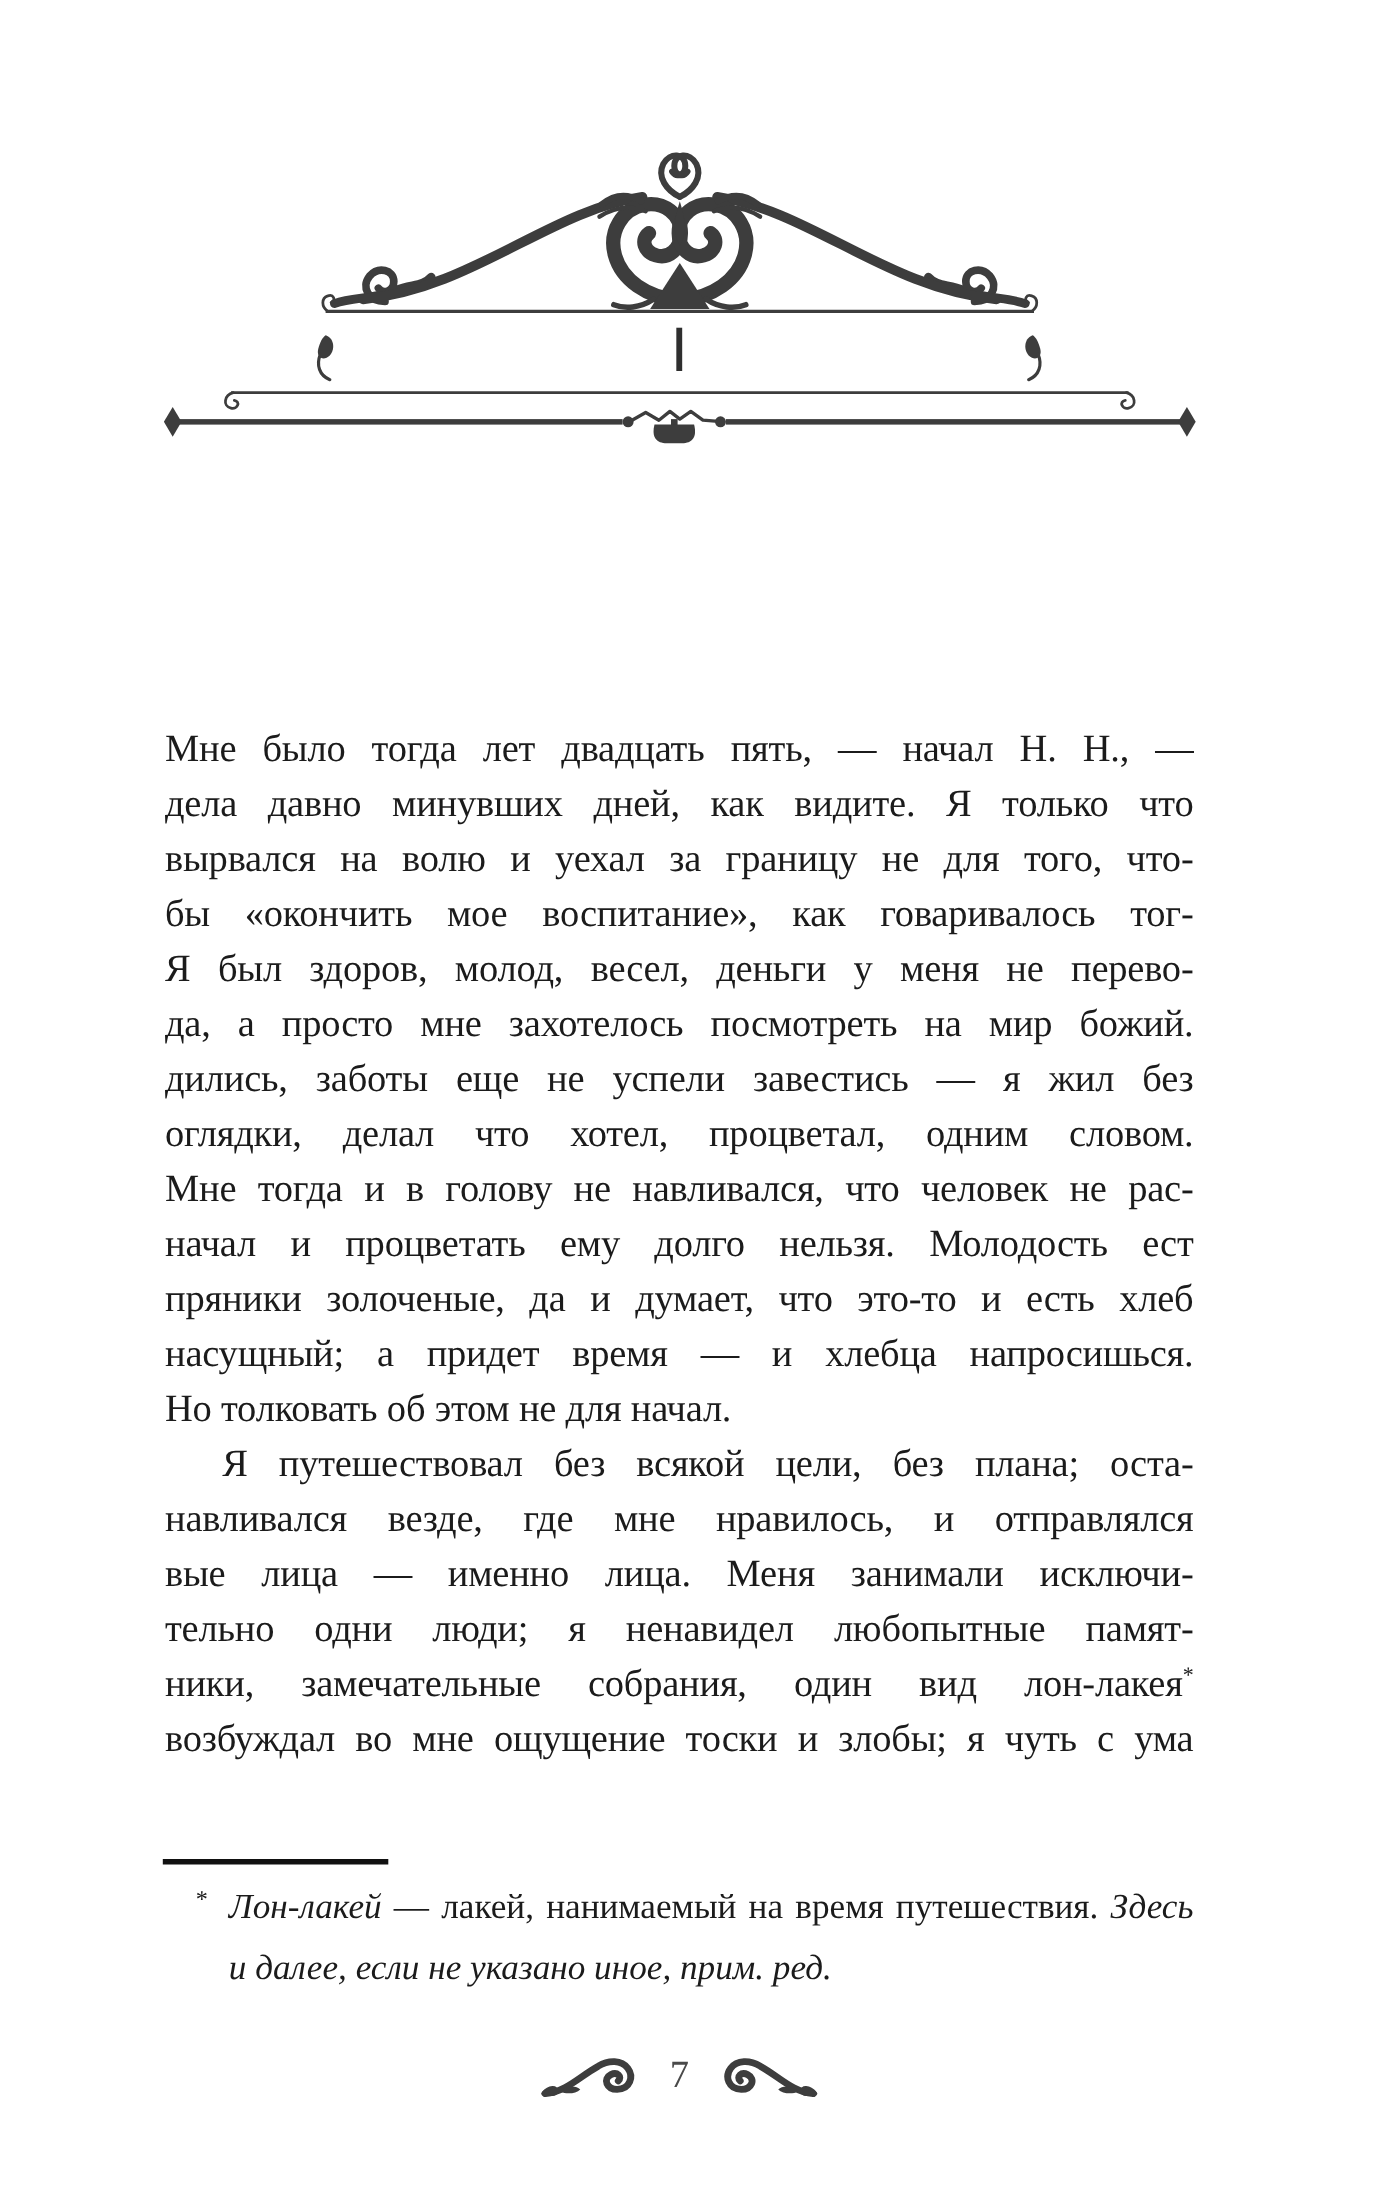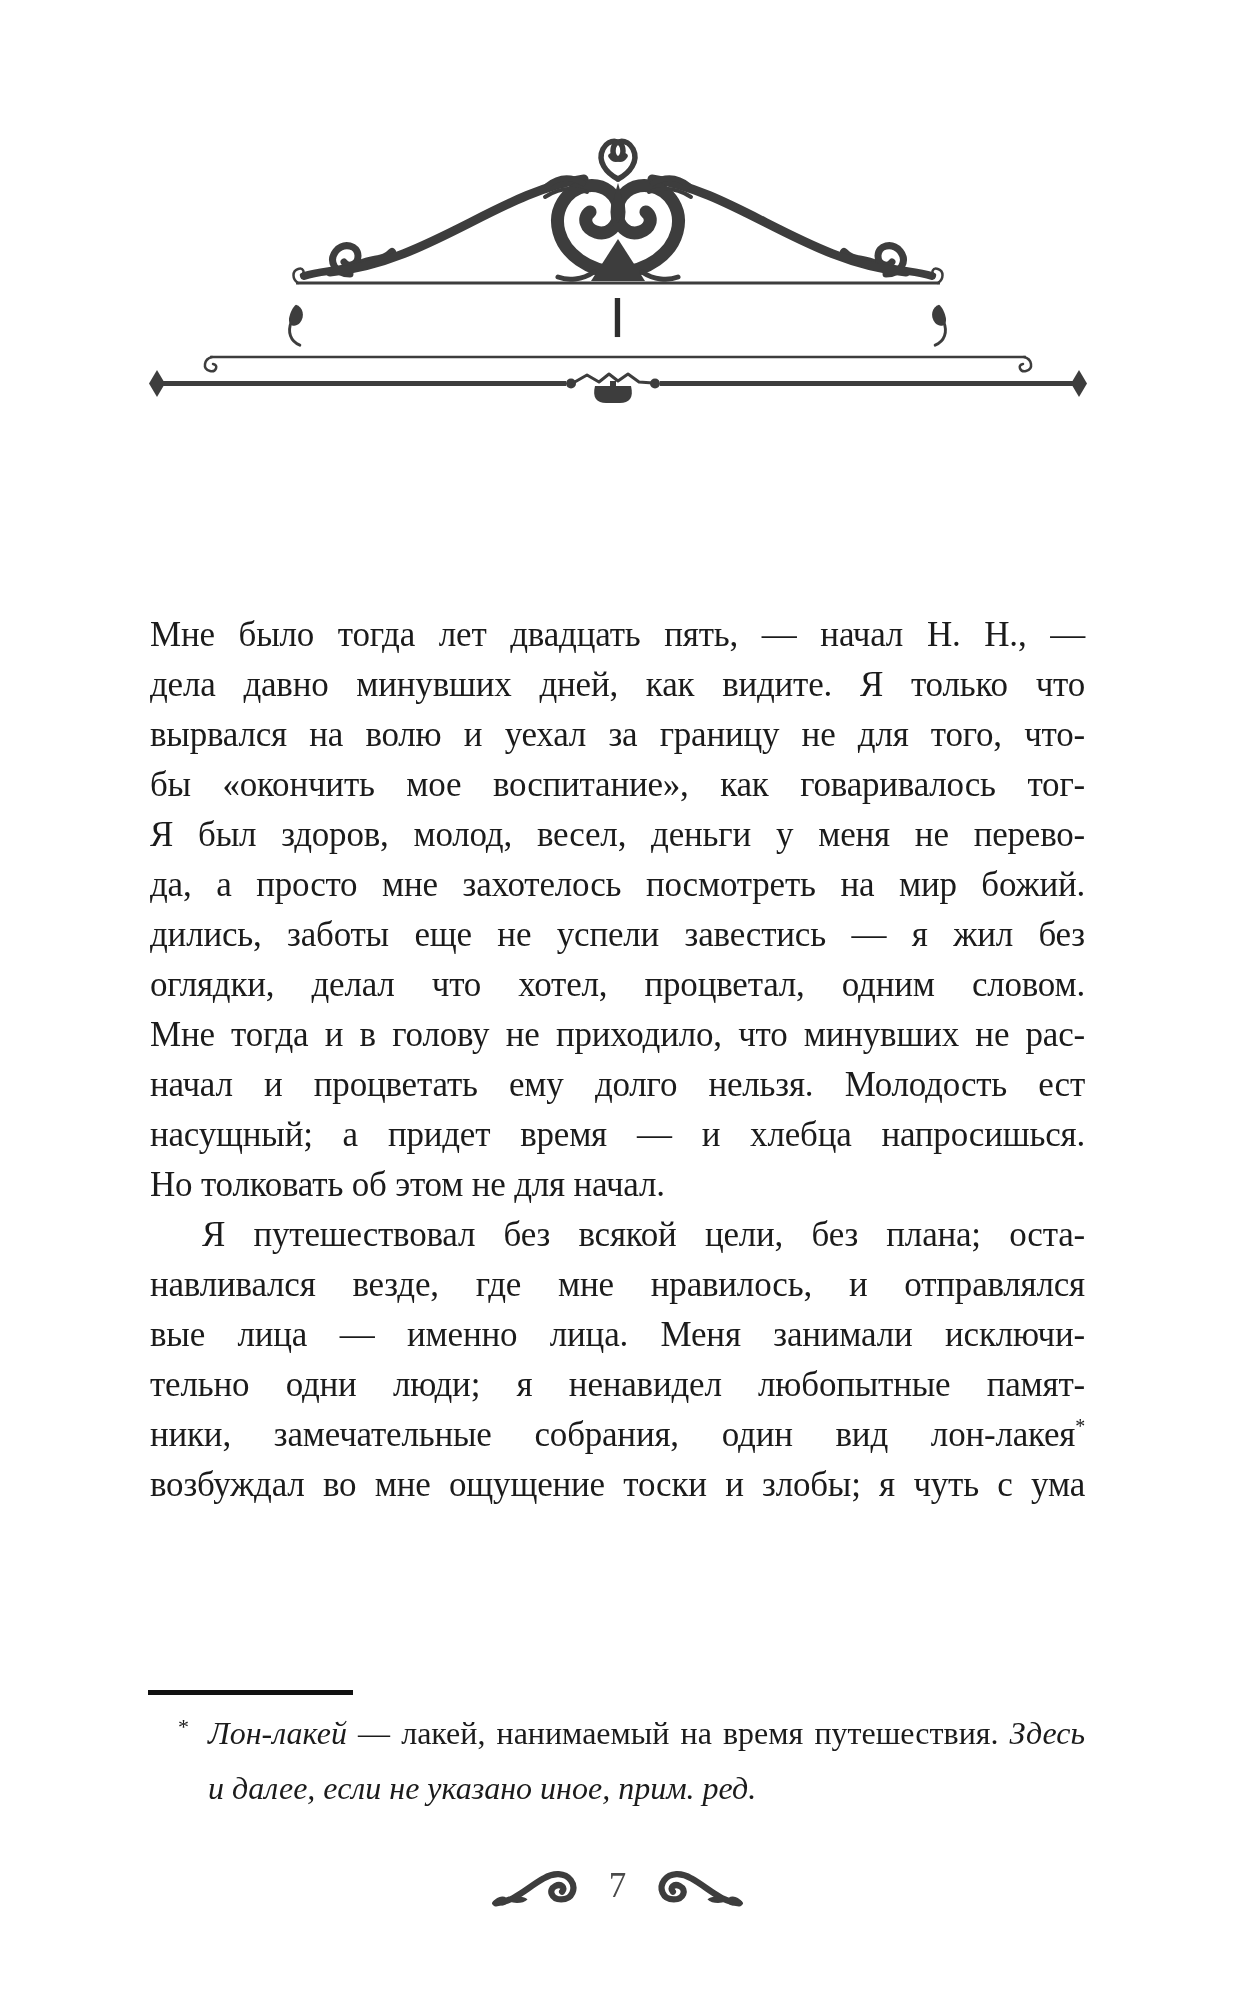--- a/index.html
+++ b/index.html
@@ -22,21 +22,21 @@
   .chapter {
     position:absolute; top:293px; left:0; width:100%; height:52px;
     text-align:center; line-height:52px;
     font-family:"DejaVu Sans",sans-serif; font-size:54px; font-weight:400;
     color:#2e2e2e;
   }
   .thin-rule  { position:absolute; top:349px; left:50%; transform:translateX(-50%); width:836px; height:26px; }
   .thick-rule { position:absolute; top:368px; left:50%; transform:translateX(-50%); width:940px; height:44px; }
 
   
-  .bodytext { position:absolute; top:610px; left:0; width:100%; }
+  .bodytext { position:absolute; top:656px; left:0; width:100%; }
   .line {
     height:50px; line-height:50px;
     font-size:35px; letter-spacing:-0.2px;
     text-align:justify; text-align-last:justify;
     overflow:visible; white-space:normal;
   }
   .line.flush { text-align-last:left; }
   .line.indent { text-indent:52px; }
   sup.fnref { font-size:20px; vertical-align:super; line-height:0; }
 
@@ -123,22 +123,23 @@
 
   <div class="bodytext">
     <div class="line">Мне было тогда лет двадцать пять, — начал Н. Н., —</div>
     <div class="line">дела давно минувших дней, как видите. Я только что</div>
     <div class="line">вырвался на волю и уехал за границу не для того, что-</div>
     <div class="line">бы «окончить мое воспитание», как говаривалось тог-</div>
     <div class="line">Я был здоров, молод, весел, деньги у меня не перево-</div>
     <div class="line">да, а просто мне захотелось посмотреть на мир божий.</div>
     <div class="line">дились, заботы еще не успели завестись — я жил без</div>
     <div class="line">оглядки, делал что хотел, процветал, одним словом.</div>
-    <div class="line">Мне тогда и в голову не приходило, что минувших не рас-</div>
+    <div class="line">Мне тогда и в голову не навливался, что человек не рас-</div>
     <div class="line">начал и процветать ему долго нельзя. Молодость ест</div>
+    <div class="line">пряники золоченые, да и думает, что это-то и есть хлеб</div>
     <div class="line">насущный; а придет время — и хлебца напросишься.</div>
     <div class="line flush">Но толковать об этом не для начал.</div>
     <div class="line indent">Я путешествовал без всякой цели, без плана; оста-</div>
     <div class="line">навливался везде, где мне нравилось, и отправлялся</div>
     <div class="line">вые лица — именно лица. Меня занимали исключи-</div>
     <div class="line">тельно одни люди; я ненавидел любопытные памят-</div>
     <div class="line"><span>ники, замечательные собрания, один вид лон-лакея</span><sup class="fnref">*</sup></div>
     <div class="line">возбуждал во мне ощущение тоски и злобы; я чуть с ума</div>
   </div>
 

